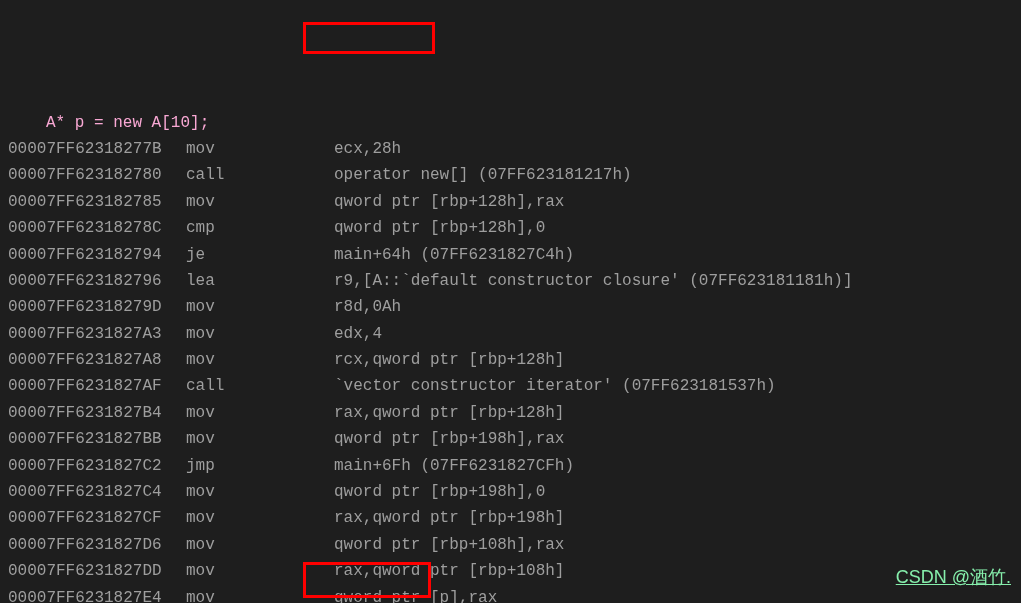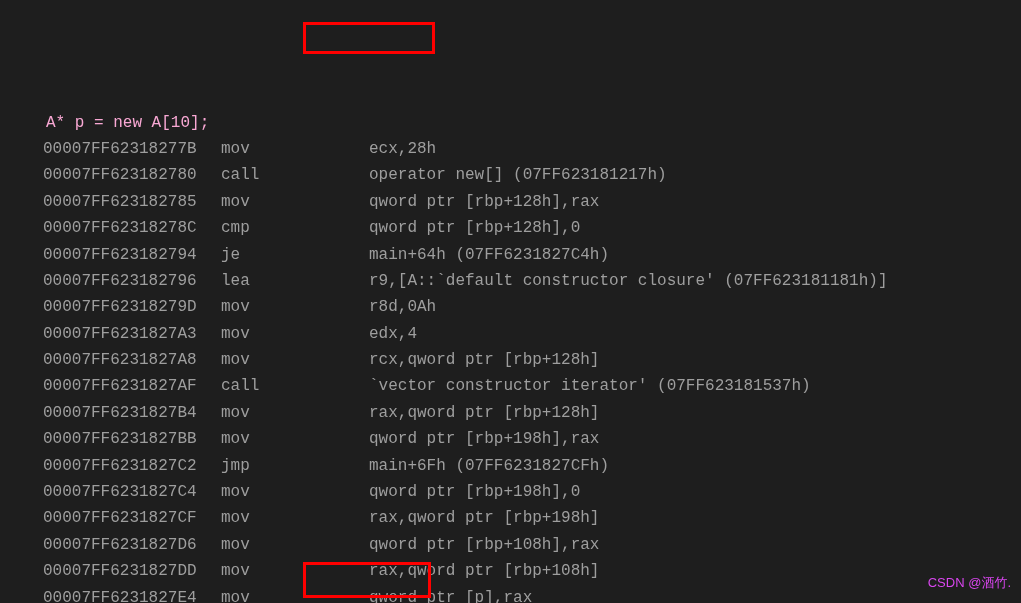--- a/index.html
+++ b/index.html
@@ -23,21 +23,20 @@
     .source-line {
       color: #f9a8d4;
       padding-left: 38px;
     }
     .asm-line {
       color: #9e9e9e;
     }
     .addr {
       display: inline-block;
       width: 178px;
-      margin-left: 35px;
     }
     .opcode {
       display: inline-block;
       width: 148px;
       font-family: Liberation Mono, monospace;
     }
     .operand {
       display: inline-block;
     }
     .highlight-box {
@@ -54,23 +53,24 @@
     .box2 {
       top: 562px;
       left: 303px;
       width: 128px;
       height: 36px;
     }
     .watermark {
       position: absolute;
       right: 10px;
       bottom: 10px;
-      color: #d946ef;
-      font-size: 13px;
+      color: #86efac;
+      font-size: 18px;
       font-family: sans-serif;
+      text-decoration: underline;
     }
   </style>
 </head>
 <body>
 
 
 
 <div id="code-container"><div class="source-line"><span>A* p = new A[10];</span></div><div class="asm-line"><span class="addr">00007FF62318277B</span><span class="opcode">mov</span><span class="operand">ecx,28h</span></div><div class="asm-line"><span class="addr">00007FF623182780</span><span class="opcode">call</span><span class="operand">operator new[] (07FF623181217h)</span></div><div class="asm-line"><span class="addr">00007FF623182785</span><span class="opcode">mov</span><span class="operand">qword ptr [rbp+128h],rax</span></div><div class="asm-line"><span class="addr">00007FF62318278C</span><span class="opcode">cmp</span><span class="operand">qword ptr [rbp+128h],0</span></div><div class="asm-line"><span class="addr">00007FF623182794</span><span class="opcode">je</span><span class="operand">main+64h (07FF6231827C4h)</span></div><div class="asm-line"><span class="addr">00007FF623182796</span><span class="opcode">lea</span><span class="operand">r9,[A::`default constructor closure' (07FF623181181h)]</span></div><div class="asm-line"><span class="addr">00007FF62318279D</span><span class="opcode">mov</span><span class="operand">r8d,0Ah</span></div><div class="asm-line"><span class="addr">00007FF6231827A3</span><span class="opcode">mov</span><span class="operand">edx,4</span></div><div class="asm-line"><span class="addr">00007FF6231827A8</span><span class="opcode">mov</span><span class="operand">rcx,qword ptr [rbp+128h]</span></div><div class="asm-line"><span class="addr">00007FF6231827AF</span><span class="opcode">call</span><span class="operand">`vector constructor iterator' (07FF623181537h)</span></div><div class="asm-line"><span class="addr">00007FF6231827B4</span><span class="opcode">mov</span><span class="operand">rax,qword ptr [rbp+128h]</span></div><div class="asm-line"><span class="addr">00007FF6231827BB</span><span class="opcode">mov</span><span class="operand">qword ptr [rbp+198h],rax</span></div><div class="asm-line"><span class="addr">00007FF6231827C2</span><span class="opcode">jmp</span><span class="operand">main+6Fh (07FF6231827CFh)</span></div><div class="asm-line"><span class="addr">00007FF6231827C4</span><span class="opcode">mov</span><span class="operand">qword ptr [rbp+198h],0</span></div><div class="asm-line"><span class="addr">00007FF6231827CF</span><span class="opcode">mov</span><span class="operand">rax,qword ptr [rbp+198h]</span></div><div class="asm-line"><span class="addr">00007FF6231827D6</span><span class="opcode">mov</span><span class="operand">qword ptr [rbp+108h],rax</span></div><div class="asm-line"><span class="addr">00007FF6231827DD</span><span class="opcode">mov</span><span class="operand">rax,qword ptr [rbp+108h]</span></div><div class="asm-line"><span class="addr">00007FF6231827E4</span><span class="opcode">mov</span><span class="operand">qword ptr [p],rax</span></div></div>
 
 <div class="highlight-box box1"></div>

